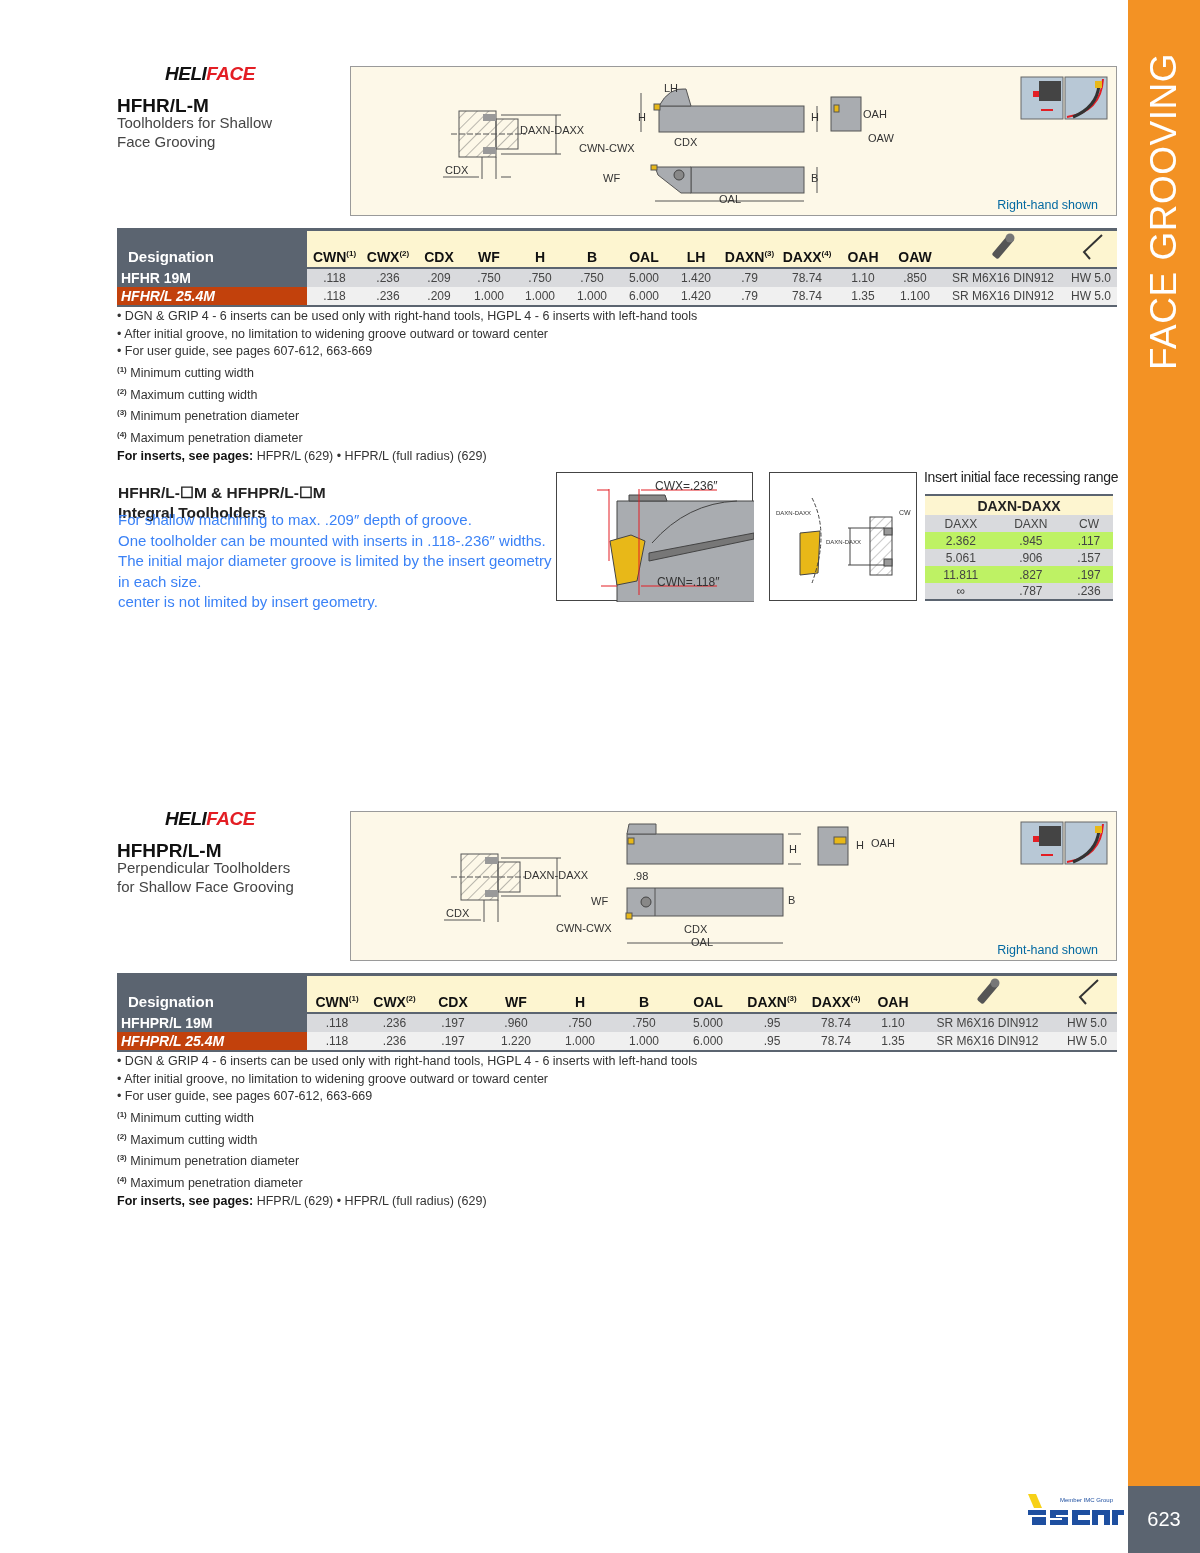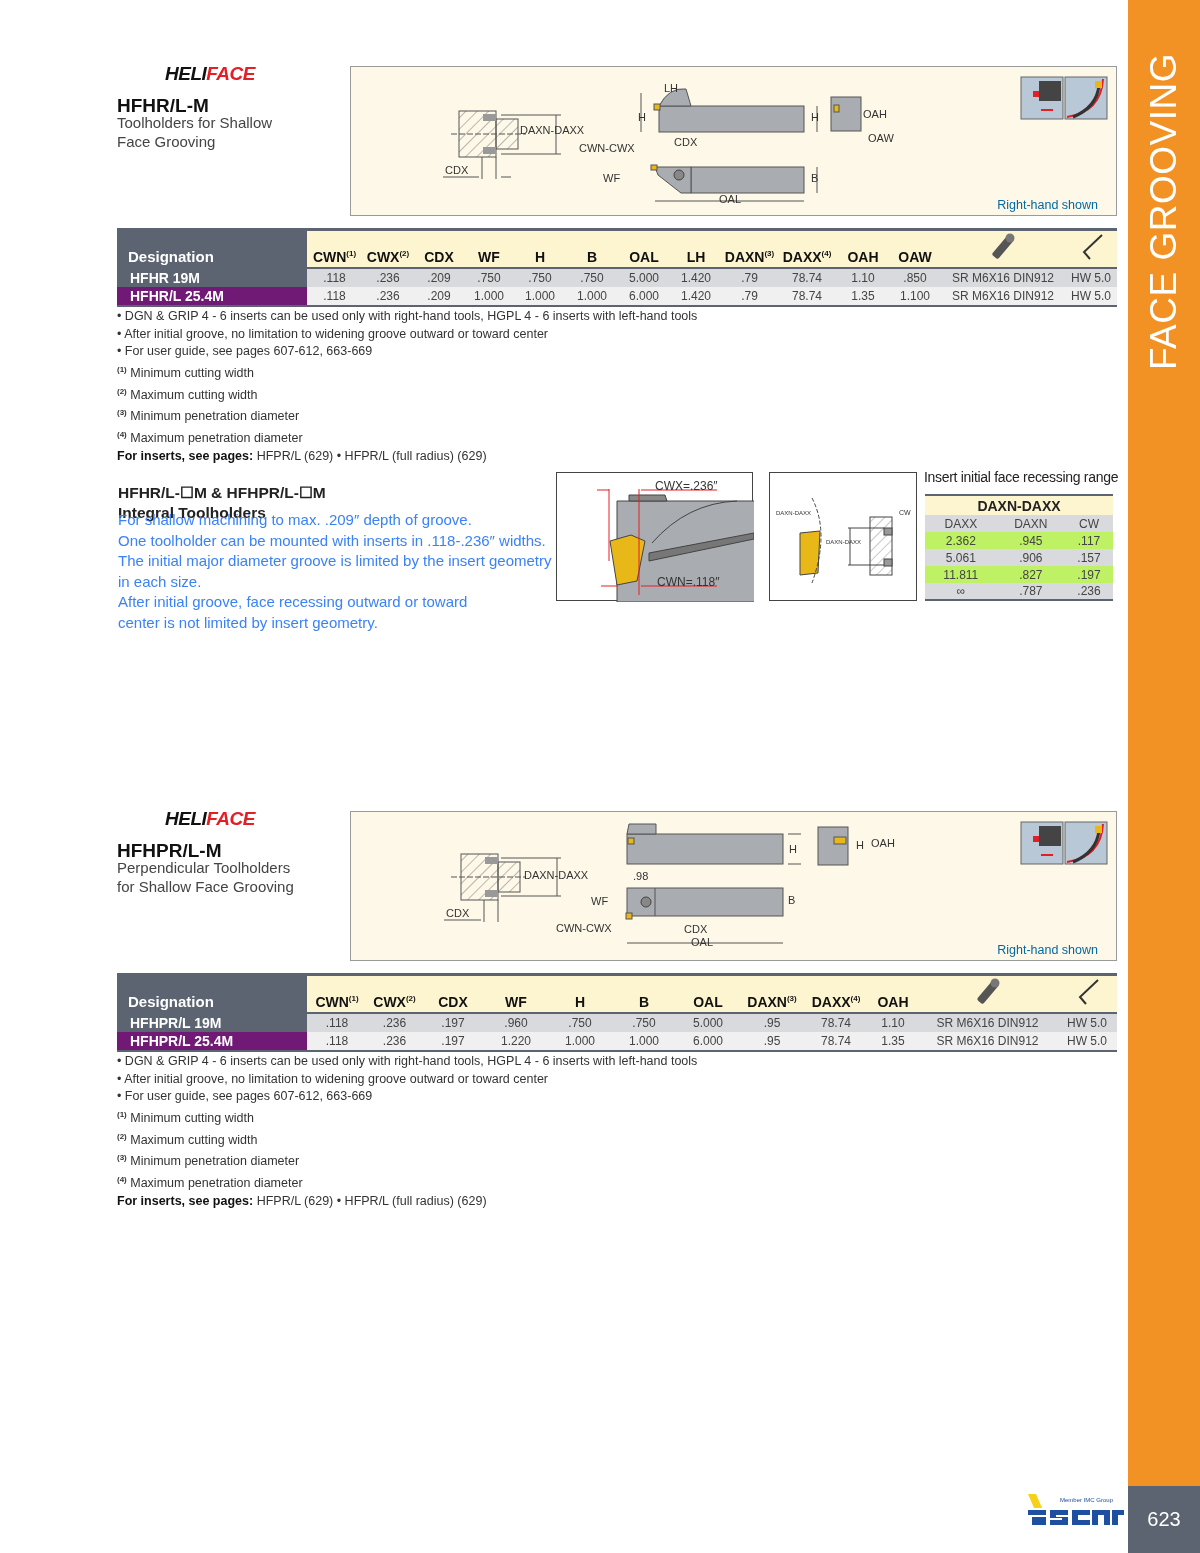--- a/index.html
+++ b/index.html
@@ -31,25 +31,25 @@
   .diagram-box { position: absolute; background: #fdf8e8; border: 1px solid #9a9a9a; }
   .rh-shown { position: absolute; right: 18px; bottom: 3px; font-size: 12.5px; color: #0369a1; }
   .dim { position: absolute; font-size: 11px; color: #333; white-space: nowrap; }
 
   
   .spec-table { position: absolute; border-collapse: collapse; font-size: 12px; }
   .spec-table th { font-weight: bold; font-size: 14px; color: #111; text-align: center; padding: 0; height: 38px; vertical-align: bottom; padding-bottom: 2px; background: #fdf5d0; }
   .spec-table th sup { font-size: 8px; }
   .spec-table th.desig { background: #5b6470; color: #fff; text-align: left; padding-left: 11px; font-size: 15px; }
   .spec-table td { text-align: center; height: 19px; color: #444; font-size: 12px; padding: 0; }
-  .spec-table td.desig { color: #fff; font-weight: bold; font-size: 14px; text-align: left; padding-left: 13px; }
+  .spec-table td.desig { color: #fff; font-weight: bold; font-size: 14px; text-align: left; padding-left: 4px; }
   .spec-table tr.r1 td { background: #d9dadd; }
   .spec-table tr.r1 td.desig { background: #5b6470; }
   .spec-table tr.r2 td { background: #f0f0f0; border-bottom: 2px solid #5b6470; }
-  .spec-table tr.r2 td.desig { background: #701a75; }
+  .spec-table tr.r2 td.desig { background: #c2410c; font-style: italic; }
   .spec-table tr.head { border-top: 3px solid #5b6470; }
   .spec-table tr.head th { border-bottom: 2px solid #5b6470; }
 
   
   .notes { position: absolute; font-size: 12.5px; color: #333; line-height: 17.6px; }
   .notes .note-line { white-space: nowrap; }
   .notes sup { font-size: 8px; font-weight: bold; }
   .notes .bold { font-weight: bold; color: #111; }
 
   
@@ -252,21 +252,20 @@
 
 <div class="integral-title">
   <div>HFHR/L-☐M &amp; HFHPR/L-☐M</div>
   <div>Integral Toolholders</div>
 </div>
 <div class="integral-body">
   <div>For shallow machining to max. .209″ depth of groove.</div>
   <div>One toolholder can be mounted with inserts in .118-.236″ widths.</div>
   <div>The initial major diameter groove is limited by the insert geometry</div>
   <div>in each size.</div>
-  <div>After initial groove, face recessing outward or toward</div>
   <div>center is not limited by insert geometry.</div>
 </div>
 
 <div class="img-box" style="left:556px; top:472px; width:197px; height:129px;">
   <svg width="197" height="129" style="position:absolute;left:0;top:0;">
     <path d="M60 28 L200 28 L200 129 L60 129 Z" fill="#a9acb0" stroke="#444"></path>
     <path d="M72 22 L108 22 L110 28 L72 28 Z" fill="#888" stroke="#444"></path>
     <path d="M95 70 Q130 30 180 28" stroke="#444" fill="none"></path>
     <path d="M92 80 L197 60 L197 66 L92 88 Z" fill="#777" stroke="#444"></path>
     <path d="M53 68 L74 62 L88 68 L80 108 L60 112 Z" fill="#e8b818" stroke="#444"></path>

